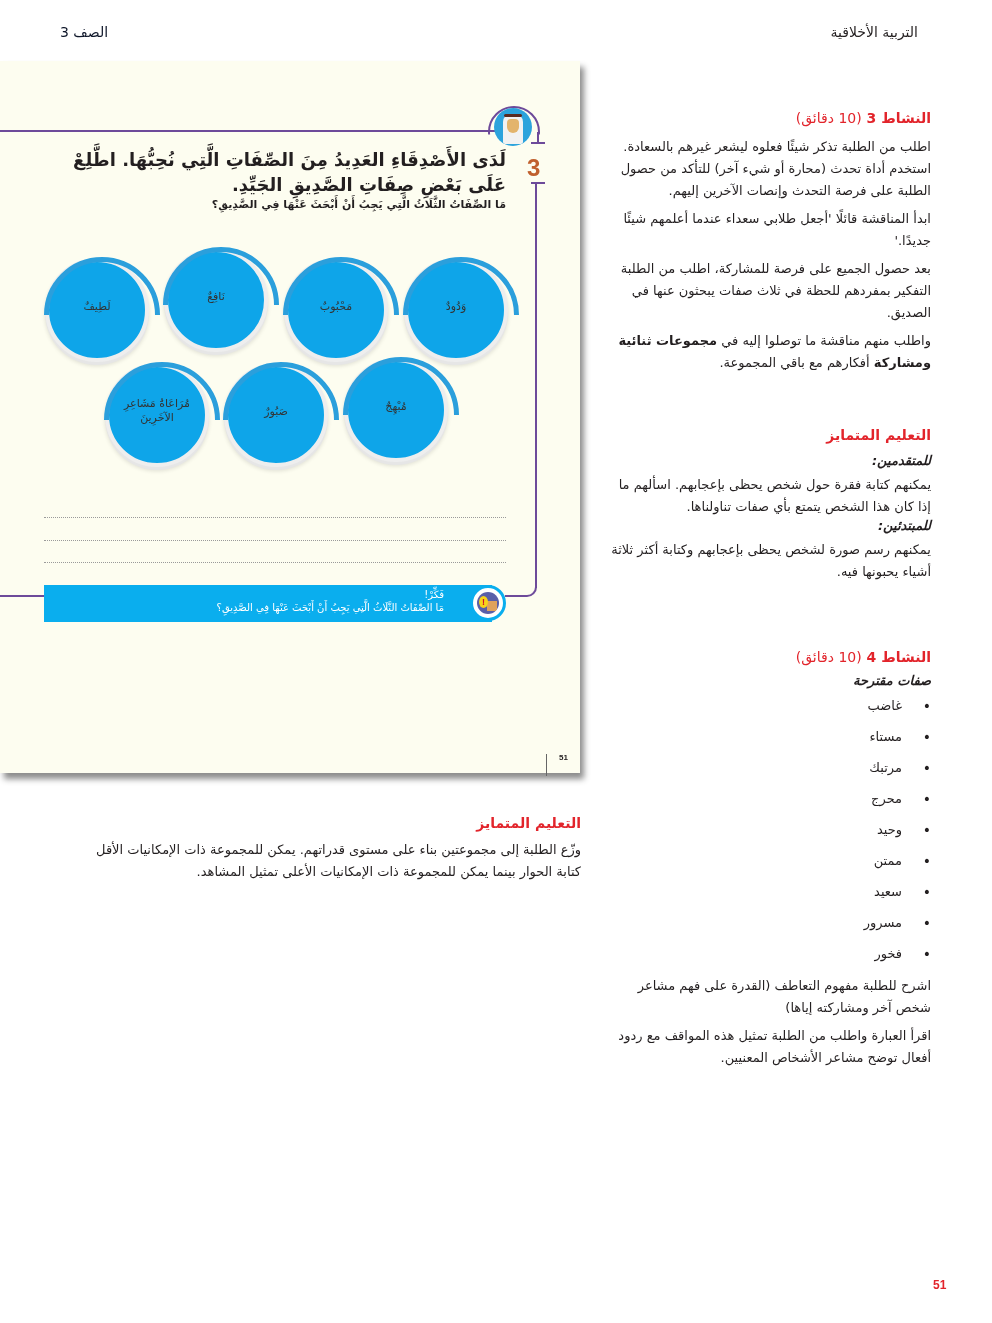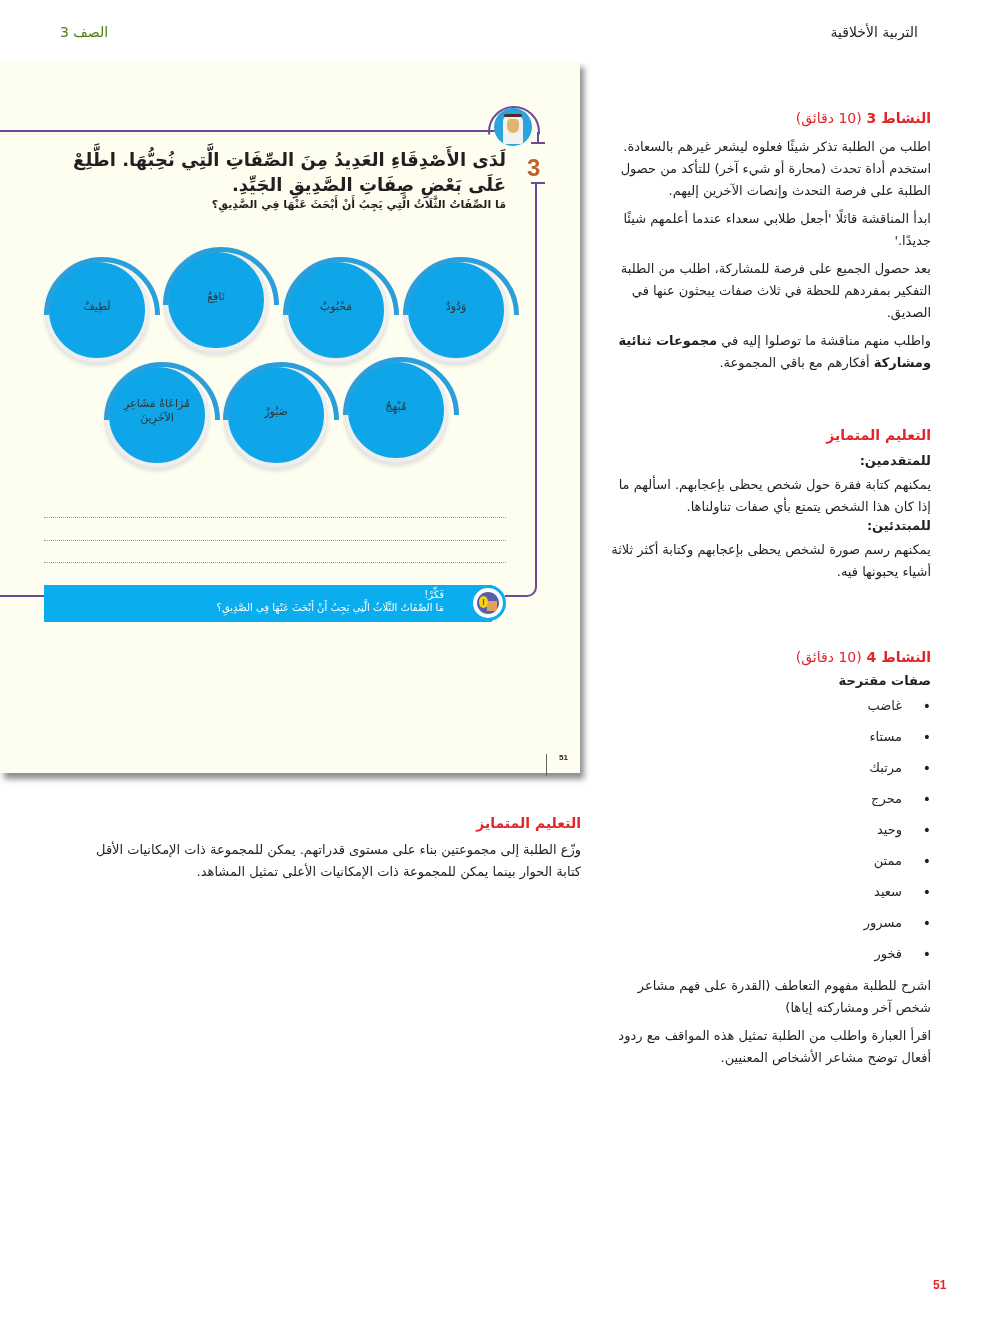--- a/index.html
+++ b/index.html
@@ -1,21 +1,21 @@
 <!DOCTYPE html>
 <html><head>
 <meta charset="utf-8">
 <style>
   * { box-sizing: border-box; margin: 0; padding: 0; }
   html, body { width: 992px; height: 1323px; background: #ffffff; overflow: hidden; }
   body { position: relative; font-family: "DejaVu Sans", sans-serif; color: #231f20; }
 
   
   .hdr-subject { position: absolute; top: 24px; right: 74px; font-size: 14px; color: #231f20; direction: rtl; }
-  .hdr-grade { position: absolute; top: 24px; left: 60px; font-size: 14px; color: #4d7c0f; direction: rtl; }
+  .hdr-grade { position: absolute; top: 24px; left: 60px; font-size: 14px; color: #0f172a; direction: rtl; }
 
   
   .page-panel {
     position: absolute; left: 0; top: 61px; width: 580px; height: 712px;
     background: #fdfdf0;
     box-shadow: 4px 6px 6px rgba(0,0,0,0.45);
   }
   .frame-top { position: absolute; left: 0; top: 69px; width: 497px; height: 2px; background: #6d4a9a; }
   .frame-arc {
     position: absolute; left: 488px; top: 45px; width: 52px; height: 52px;
@@ -90,21 +90,21 @@
     position: absolute; left: 559px; top: 692px; font-size: 8px; font-weight: bold; color: #231f20;
     font-family: "Liberation Sans", sans-serif;
   }
   .page-num-divider { position: absolute; left: 546px; top: 693px; width: 1px; height: 22px; background: #666666; }
 
   
   .col-right { position: absolute; right: 61px; width: 320px; direction: rtl; text-align: right; }
   .h-red { color: #e2242b; font-weight: bold; font-size: 14px; }
   .h-red .light { font-weight: normal; }
   .para { font-size: 13px; line-height: 22px; color: #231f20; }
-  .sub-h { font-weight: bold; font-size: 13px; color: #231f20; }
+  .sub-h { font-weight: bold; font-size: 13px; color: #231f20; font-style: italic; }
 
   .bullet-list { list-style: none; }
   .bullet-list li { position: relative; font-size: 13px; height: 31px; line-height: 20px; padding-right: 29px; }
   .bullet-list li::before { content: "•"; position: absolute; right: 0; top: 0; font-size: 14px; color: #231f20; }
 
   .col-left-teacher { position: absolute; right: 411px; width: 510px; direction: rtl; text-align: right; }
 
   .page-num-footer {
     position: absolute; left: 933px; top: 1278px; font-size: 12px; font-weight: bold; color: #e2242b;
     font-family: "Liberation Sans", sans-serif;

